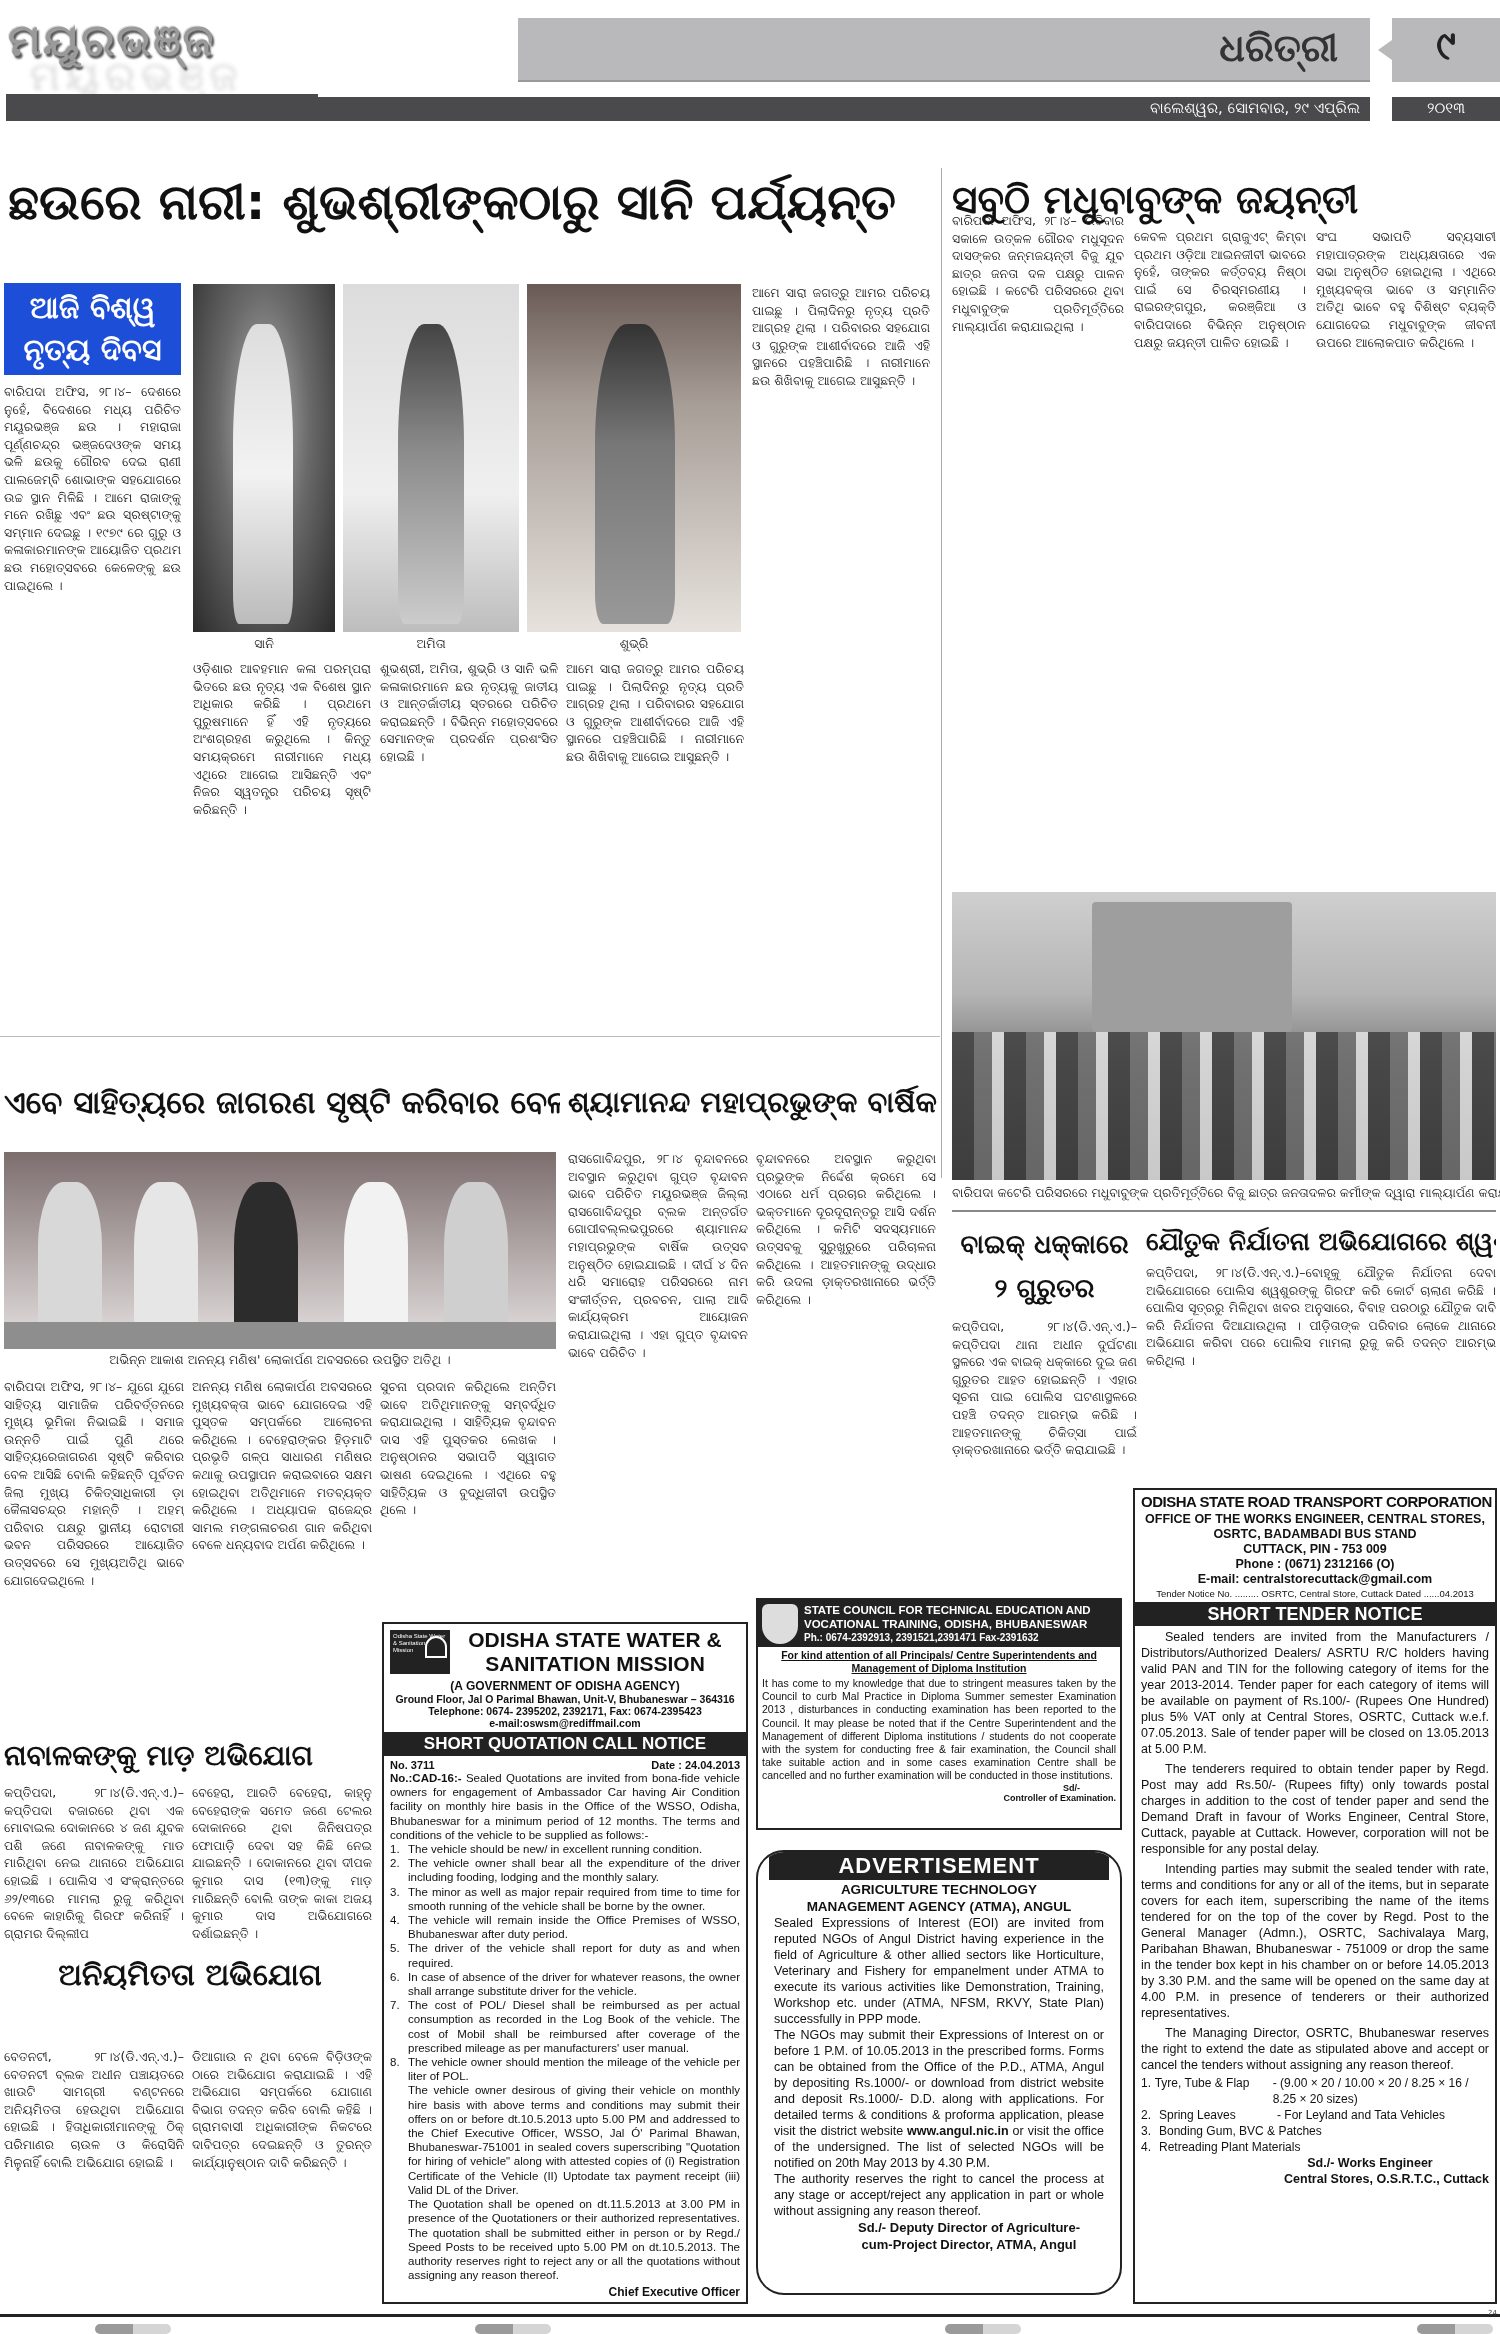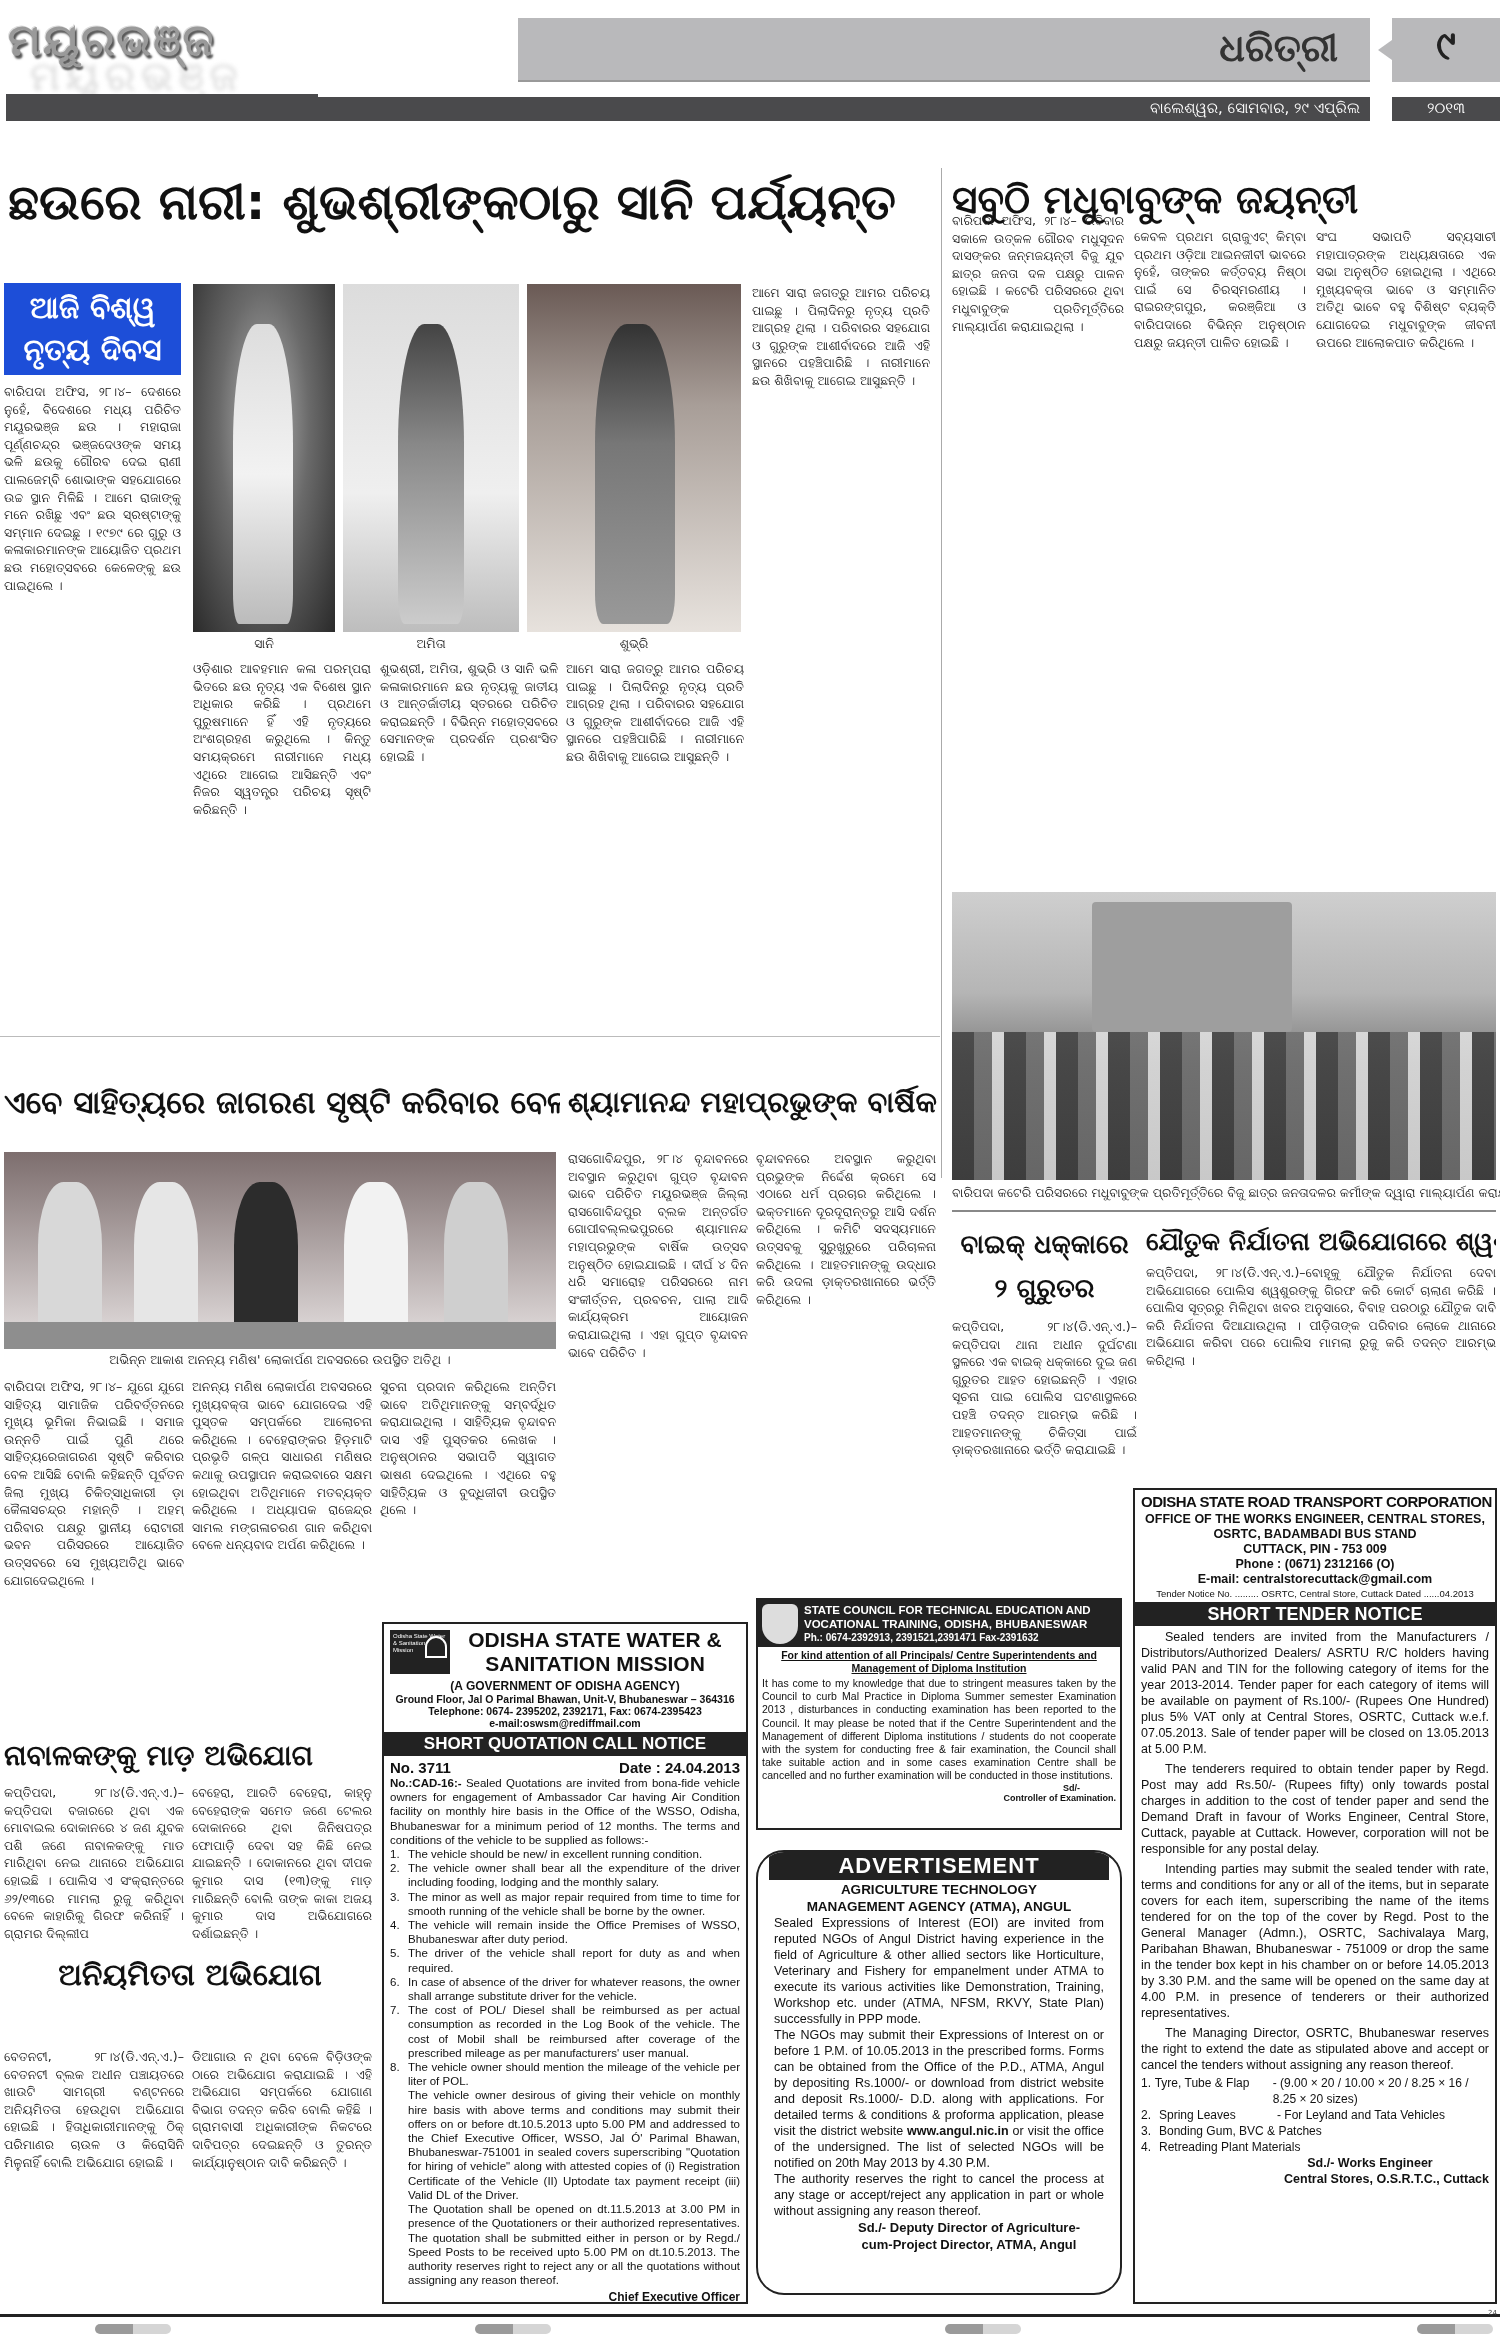--- a/index.html
+++ b/index.html
@@ -148,21 +148,21 @@
       <span>Odisha State Water &amp; Sanitation Mission</span>
       <span style="position:absolute; right:3px; top:6px; width:22px; height:22px; border:2px solid #fff; border-radius:50% 50% 0 0;"></span>
     </div>
     <div class="ad-center" style="flex:1; font-size:21px; line-height:24px;">ODISHA STATE WATER &amp; SANITATION MISSION</div>
   </div>
   <div class="ad-center" style="font-size:12px; margin-top:3px;">(A GOVERNMENT OF ODISHA AGENCY)</div>
   <div class="ad-center" style="font-size:10.5px;">Ground Floor, Jal O Parimal Bhawan, Unit-V, Bhubaneswar – 364316</div>
   <div class="ad-center" style="font-size:10.5px;">Telephone: 0674- 2395202, 2392171, Fax: 0674-2395423</div>
   <div class="ad-center" style="font-size:10.5px;">e-mail:oswsm@rediffmail.com</div>
   <div class="ad-band" style="font-size:17px; line-height:24px; margin:3px -6px 3px;">SHORT QUOTATION CALL NOTICE</div>
-  <div style="display:flex; justify-content:space-between; font-weight:bold; font-size:15px;">
+  <div style="display:flex; justify-content:space-between; font-weight:bold; font-size:11px;">
     <span>No. 3711</span>
     <span>Date : 24.04.2013</span>
   </div>
   <div class="ad-body"><b>No.:CAD-16:-</b> <span>Sealed Quotations are invited from bona-fide vehicle owners for engagement of Ambassador Car having Air Condition facility on monthly hire basis in the Office of the WSSO, Odisha, Bhubaneswar for a minimum period of 12 months. The terms and conditions of the vehicle to be supplied as follows:-</span></div>
   <ul class="ad-list ad-body">
     <li>
         <span class="n">1.</span>
         <span>The vehicle should be new/ in excellent running condition.</span>
       </li>
     <li>

